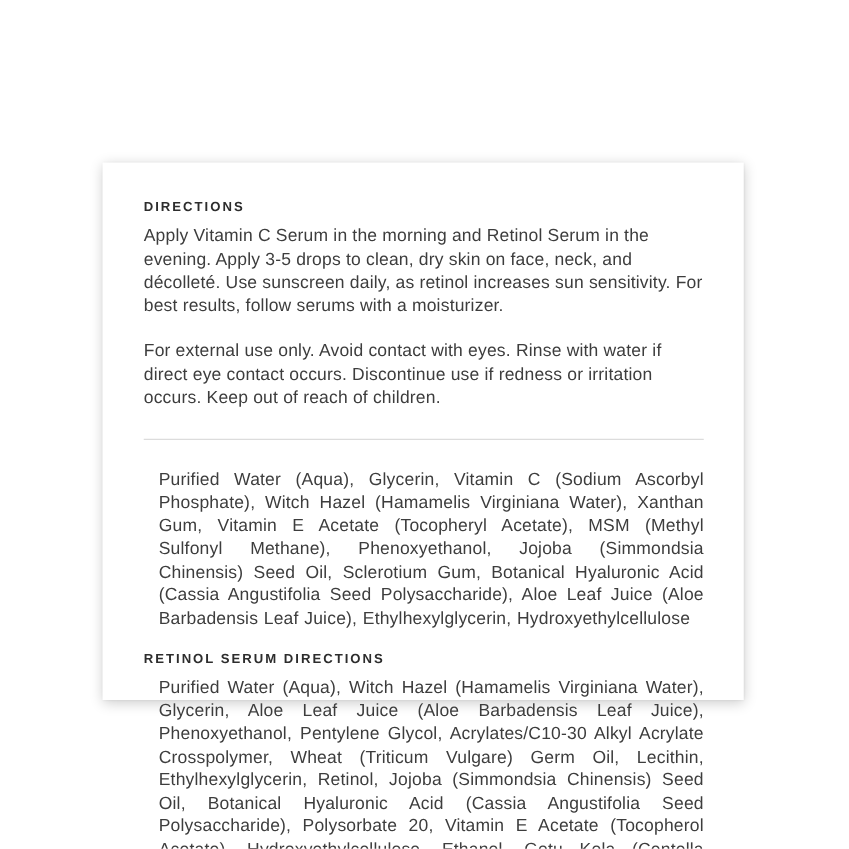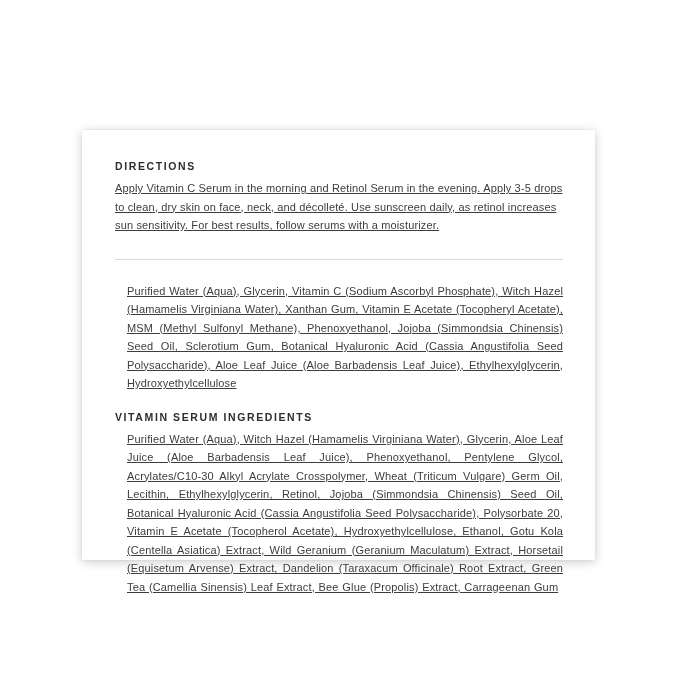--- a/index.html
+++ b/index.html
@@ -19,25 +19,24 @@
     padding: 30px 32px 28px 33px;
   }
   .section-heading {
     font-size: 10.5px;
     font-weight: bold;
     letter-spacing: 1.6px;
     color: #2d2d2d;
     margin-bottom: 7px;
   }
   .body-text {
-    font-size: 11px;
+    font-size: 14px;
     line-height: 18.5px;
     color: #3d3d3d;
     letter-spacing: 0.15px;
-    text-decoration: underline;
   }
   .warning-text { margin-top: 18px; }
   .ingredients-text {
     text-align: justify;
     word-spacing: 0.5px;
     margin-left: 12px;
   }
   .divider {
     border: none;
     border-top: 1px solid #dcdcdc;
@@ -47,27 +46,28 @@
 </style>
 </head>
 <body>
 
 <div class="stage">
   <div class="label-card">
 
     <div>
       <div class="section-heading">DIRECTIONS</div>
       <p class="body-text">Apply Vitamin C Serum in the morning and Retinol Serum in the evening. Apply 3-5 drops to clean, dry skin on face, neck, and décolleté. Use sunscreen daily, as retinol increases sun sensitivity. For best results, follow serums with a moisturizer.</p>
+      <p class="body-text warning-text">For external use only. Avoid contact with eyes. Rinse with water if direct eye contact occurs. Discontinue use if redness or irritation occurs. Keep out of reach of children.</p>
     </div>
 
     <hr class="divider">
 
     <div>
       <p class="body-text ingredients-text">Purified Water (Aqua), Glycerin, Vitamin C (Sodium Ascorbyl Phosphate), Witch Hazel (Hamamelis Virginiana Water), Xanthan Gum, Vitamin E Acetate (Tocopheryl Acetate), MSM (Methyl Sulfonyl Methane), Phenoxyethanol, Jojoba (Simmondsia Chinensis) Seed Oil, Sclerotium Gum, Botanical Hyaluronic Acid (Cassia Angustifolia Seed Polysaccharide), Aloe Leaf Juice (Aloe Barbadensis Leaf Juice), Ethylhexylglycerin, Hydroxyethylcellulose</p>
     </div>
 
     <div class="section-gap">
-      <div class="section-heading">VITAMIN SERUM INGREDIENTS</div>
+      <div class="section-heading">RETINOL SERUM DIRECTIONS</div>
       <p class="body-text ingredients-text">Purified Water (Aqua), Witch Hazel (Hamamelis Virginiana Water), Glycerin, Aloe Leaf Juice (Aloe Barbadensis Leaf Juice), Phenoxyethanol, Pentylene Glycol, Acrylates/C10-30 Alkyl Acrylate Crosspolymer, Wheat (Triticum Vulgare) Germ Oil, Lecithin, Ethylhexylglycerin, Retinol, Jojoba (Simmondsia Chinensis) Seed Oil, Botanical Hyaluronic Acid (Cassia Angustifolia Seed Polysaccharide), Polysorbate 20, Vitamin E Acetate (Tocopherol Acetate), Hydroxyethylcellulose, Ethanol, Gotu Kola (Centella Asiatica) Extract, Wild Geranium (Geranium Maculatum) Extract, Horsetail (Equisetum Arvense) Extract, Dandelion (Taraxacum Officinale) Root Extract, Green Tea (Camellia Sinensis) Leaf Extract, Bee Glue (Propolis) Extract, Carrageenan Gum</p>
     </div>
 
   </div>
 </div>
 
 </body></html>

